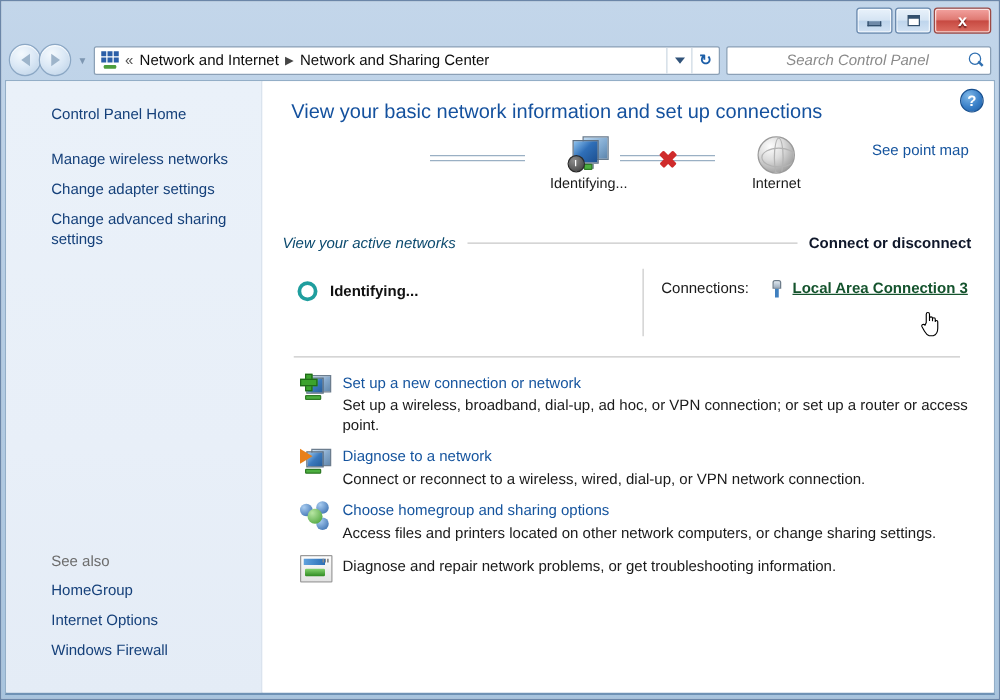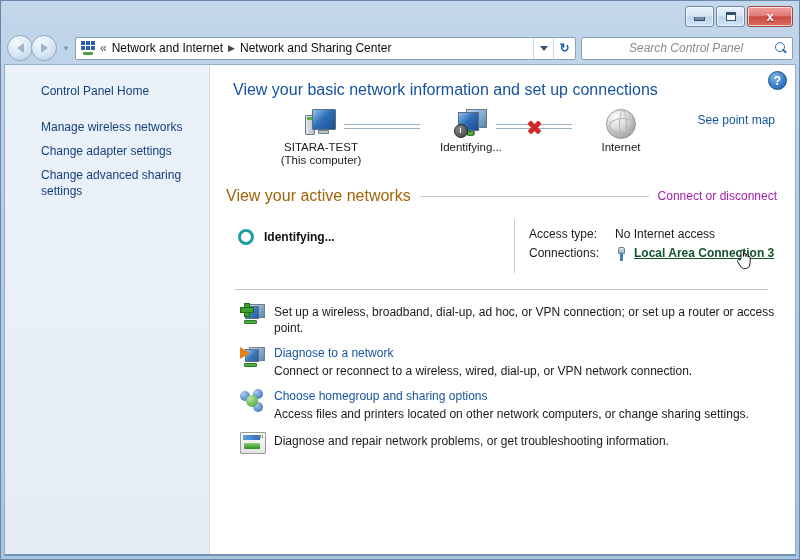--- a/index.html
+++ b/index.html
@@ -468,34 +468,36 @@
   .redx::after  { transform: rotate(-45deg); }
 
   
   .sect {
     display: flex;
     align-items: center;
     margin: 10px 0 0 0;
     padding-left: 2px;
   }
   .sect-title {
-    font-size: 16px;
-    color: #a16207;
+    font-size: 12px;
+    color: #0c4a6e;
     white-space: nowrap;
+    font-style: italic;
   }
   .sect-rule {
     flex: 1;
     height: 1px;
     background: #c8c8c8;
     margin: 0 9px;
   }
   .sect-action {
     font-size: 12px;
-    color: #a21caf;
+    color: #0f172a;
     white-space: nowrap;
+    font-weight: bold;
   }
 
   
   .active-net {
     display: flex;
     margin-top: 12px;
     height: 62px;
   }
   .an-left {
     width: 290px;
@@ -745,45 +747,39 @@
   </div>
 
   <div class="content">
 
     <div class="sidebar">
       <div class="sb-link">Control Panel Home</div>
       <div class="sb-link gap">Manage wireless networks</div>
       <div class="sb-link">Change adapter settings</div>
       <div class="sb-link">Change advanced sharing settings</div>
 
+      <div class="sb-bottom">
+        <div class="sb-seealso">See also</div>
+        <div class="sb-link">HomeGroup</div>
+        <div class="sb-link">Internet Options</div>
+        <div class="sb-link">Windows Firewall</div>
+      </div>
     </div>
 
     <div class="main">
 
       <div class="help-btn">
         <span>?</span>
       </div>
 
       <div class="page-title">View your basic network information and set up connections</div>
 
       <div class="netmap">
         <div class="see-full-map">See point map</div>
 
-        <div class="node node-pc">
-          <div class="ico-wrap">
-            <div class="mon">
-              <span class="tower"></span>
-                <span class="led"></span>
-              <span class="screen"></span>
-                <span class="stand"></span>
-            </div>
-          </div>
-          <div class="node-label">SITARA-TEST</div>
-          <div class="node-sub">(This computer)</div>
-        </div>
 
         <div class="conn conn-a">
           <span class="l1"></span>
             <span class="l2"></span>
         </div>
 
         <div class="node node-net">
           <div class="ico-wrap">
             <div class="multinet">
               <span class="m2"></span>
@@ -817,24 +813,20 @@
       </div>
 
       <div class="active-net">
         <div class="an-left">
           <span class="ring"></span>
           <span class="an-name">Identifying...</span>
         </div>
         <div class="an-div"></div>
         <div class="an-right">
           <div class="an-row">
-            <span class="an-key">Access type:</span>
-            <span>No Internet access</span>
-          </div>
-          <div class="an-row">
             <span class="an-key">Connections:</span>
             <span class="plug-ico">
               <span class="body"></span>
                 <span class="cord"></span>
             </span>
             <span class="an-link">Local Area Connection 3</span>
           </div>
         </div>
       </div>
 
@@ -847,20 +839,21 @@
         <div class="srow">
           <div class="sico">
             <div class="sc">
               <span class="m"></span>
                 <span class="m2"></span>
                 <span class="base"></span>
                 <span class="plus"></span>
             </div>
           </div>
           <div class="stext">
+            <div class="slink">Set up a new connection or network</div>
             <div class="sdesc">Set up a wireless, broadband, dial-up, ad hoc, or VPN connection; or set up a router or access point.</div>
           </div>
         </div>
 
         <div class="srow">
           <div class="sico">
             <div class="sc">
               <span class="m"></span>
                 <span class="m2"></span>
                 <span class="base"></span>

